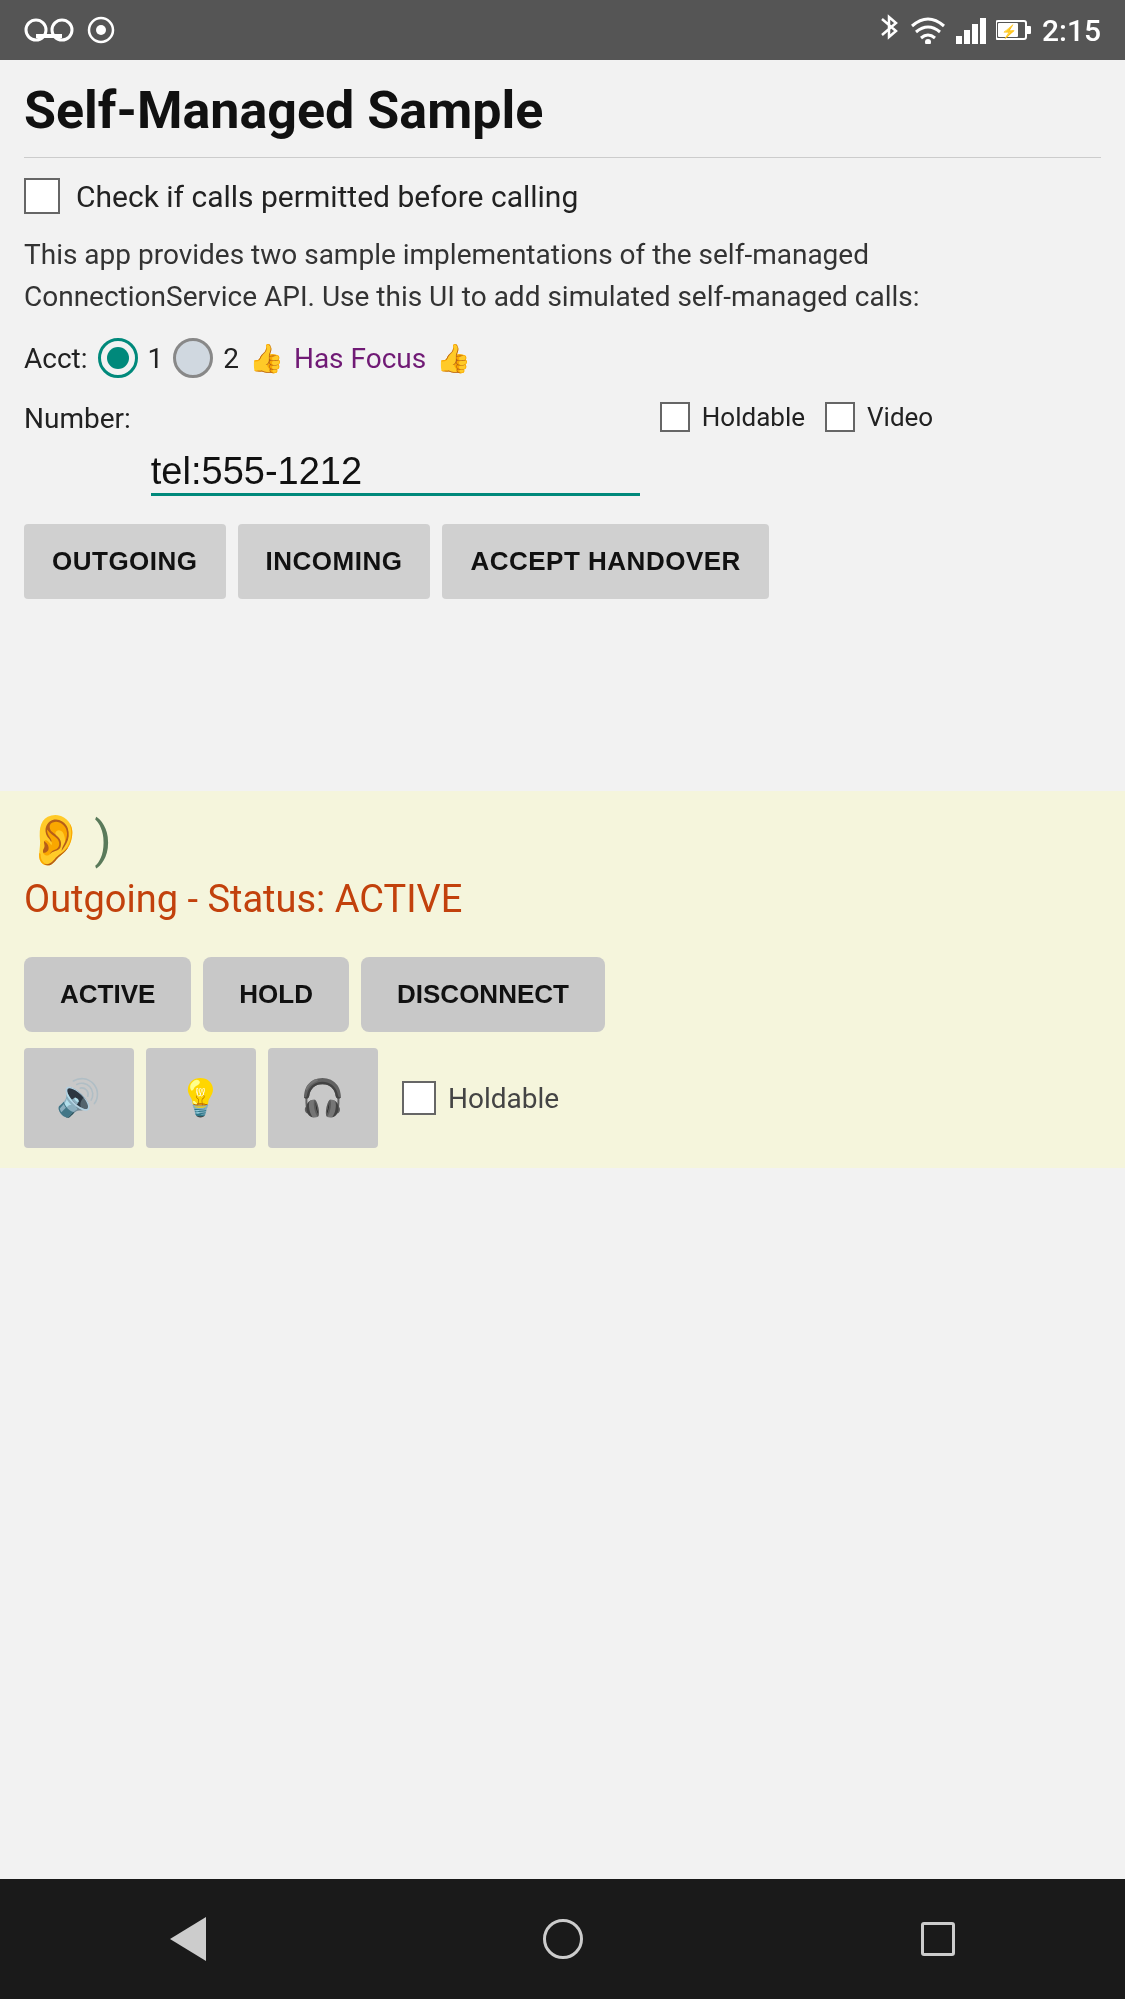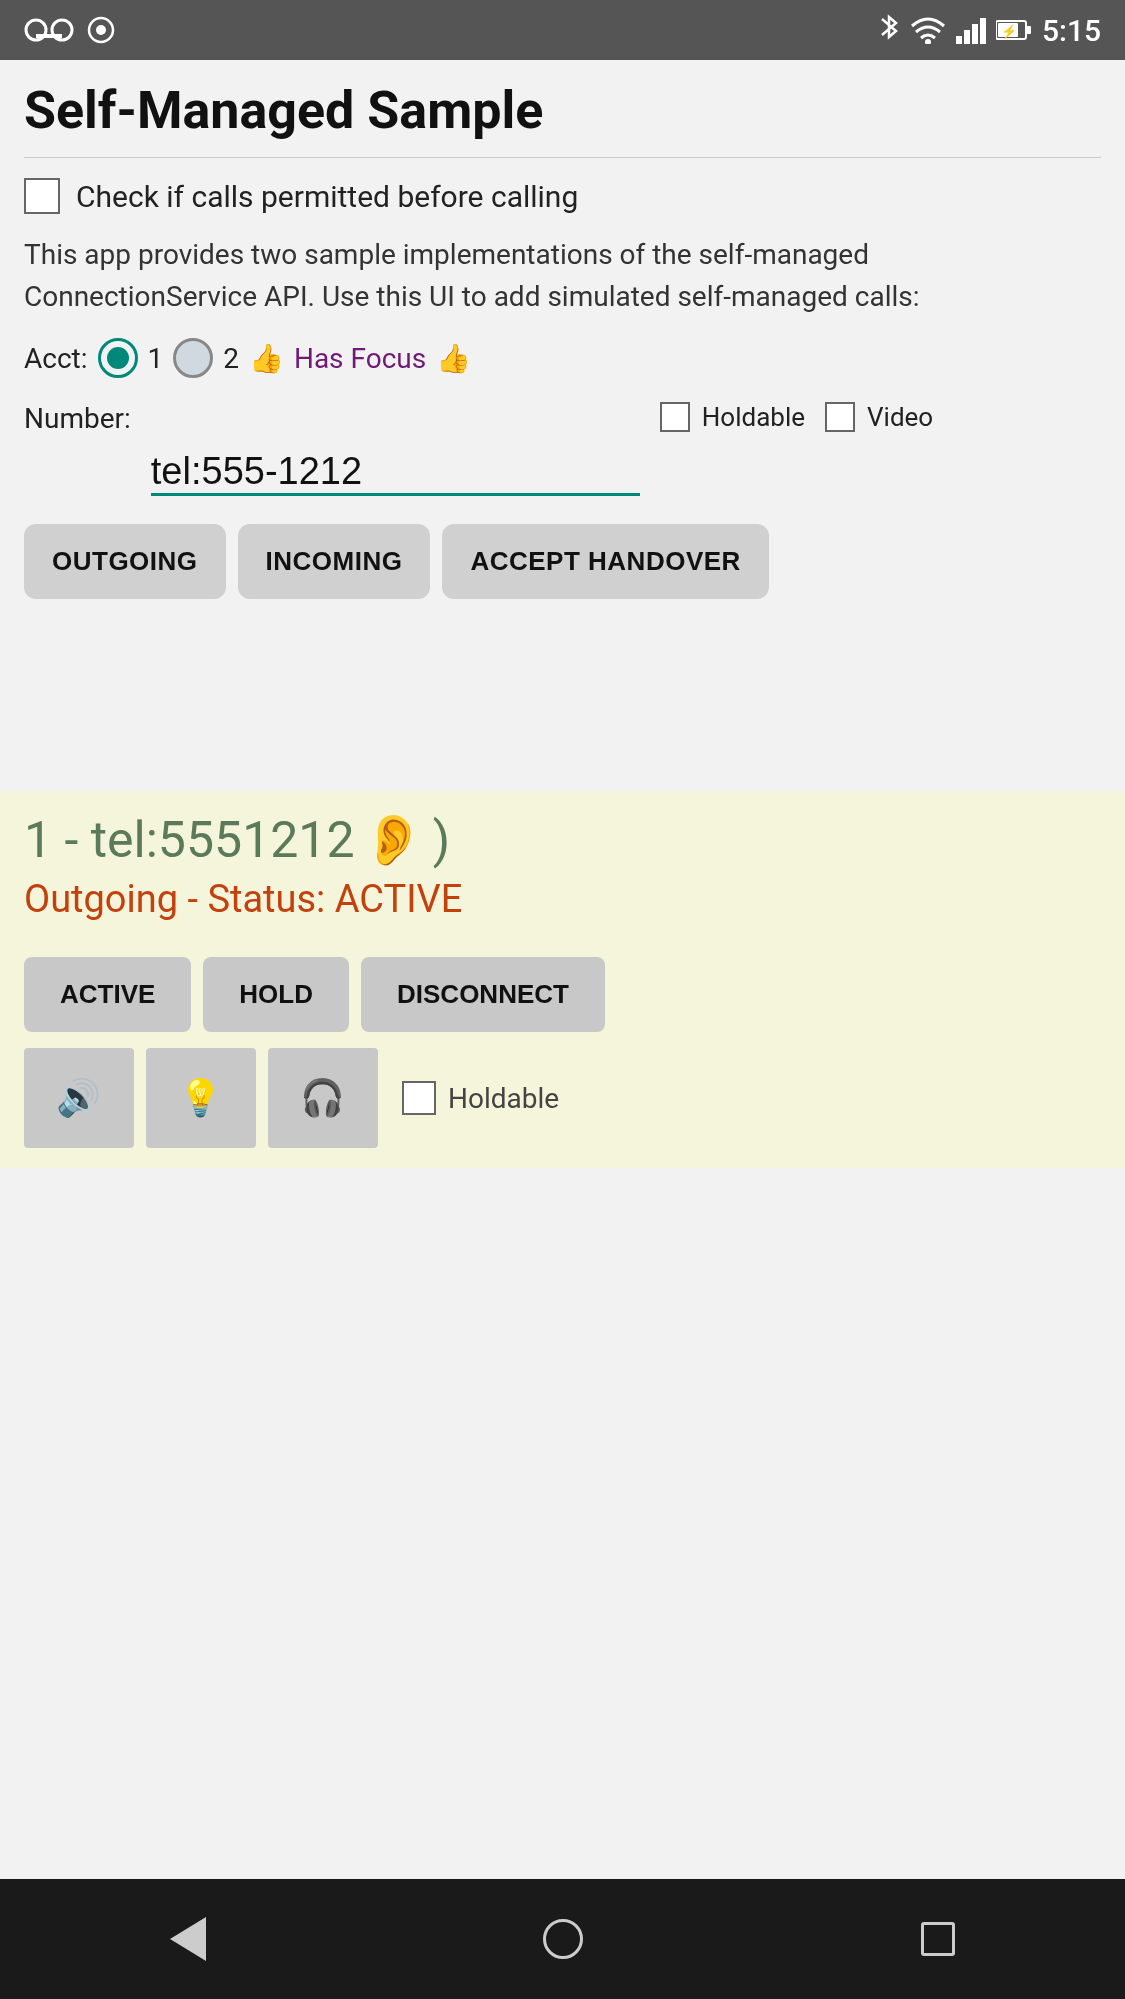--- a/index.html
+++ b/index.html
@@ -183,21 +183,21 @@
     }
 
     .action-btn {
       background: #d0d0d0;
       border: none;
       padding: 22px 28px;
       font-size: 26px;
       font-weight: bold;
       color: #111;
       cursor: pointer;
-      border-radius: 12px;
+      border-radius: 4px;
       letter-spacing: 0.5px;
     }
 
     
     .call-card {
       background: #f5f5dc;
       padding: 20px 24px;
       margin-top: 0;
     }
 
@@ -355,21 +355,21 @@
       <rect x="24" y="2" width="6" height="26" fill="white"></rect>
     </svg>
 
     <svg width="36" height="22" viewBox="0 0 36 22">
       <rect x="0" y="2" width="30" height="18" rx="2" fill="none" stroke="white" stroke-width="2"></rect>
       <rect x="30" y="7" width="5" height="8" rx="1" fill="white"></rect>
       <rect x="2" y="4" width="20" height="14" rx="1" fill="white"></rect>
 
       <text x="5" y="17" font-size="13" fill="#555" font-weight="bold">⚡</text>
     </svg>
-    <span class="status-time">5:15</span>
+    <span class="status-time">2:15</span>
   </div>
 </div>
 
 <div class="main-content">
 
   <h1 class="app-title">Self-Managed Sample</h1>
 
   <div class="divider"></div>
 
   <div class="checkbox-row">
@@ -406,21 +406,20 @@
   <div class="action-buttons">
     <button class="action-btn">OUTGOING</button>
     <button class="action-btn">INCOMING</button>
     <button class="action-btn">ACCEPT HANDOVER</button>
   </div>
 
 </div>
 
 <div class="call-card">
   <div class="call-number">
-    <span>1 - tel:5551212</span>
     <span>👂</span>
     <span>)</span>
   </div>
   <div class="call-status">Outgoing - Status: ACTIVE</div>
 
   <div class="call-action-row">
     <button class="call-action-btn">ACTIVE</button>
     <button class="call-action-btn">HOLD</button>
     <button class="call-action-btn">DISCONNECT</button>
   </div>

